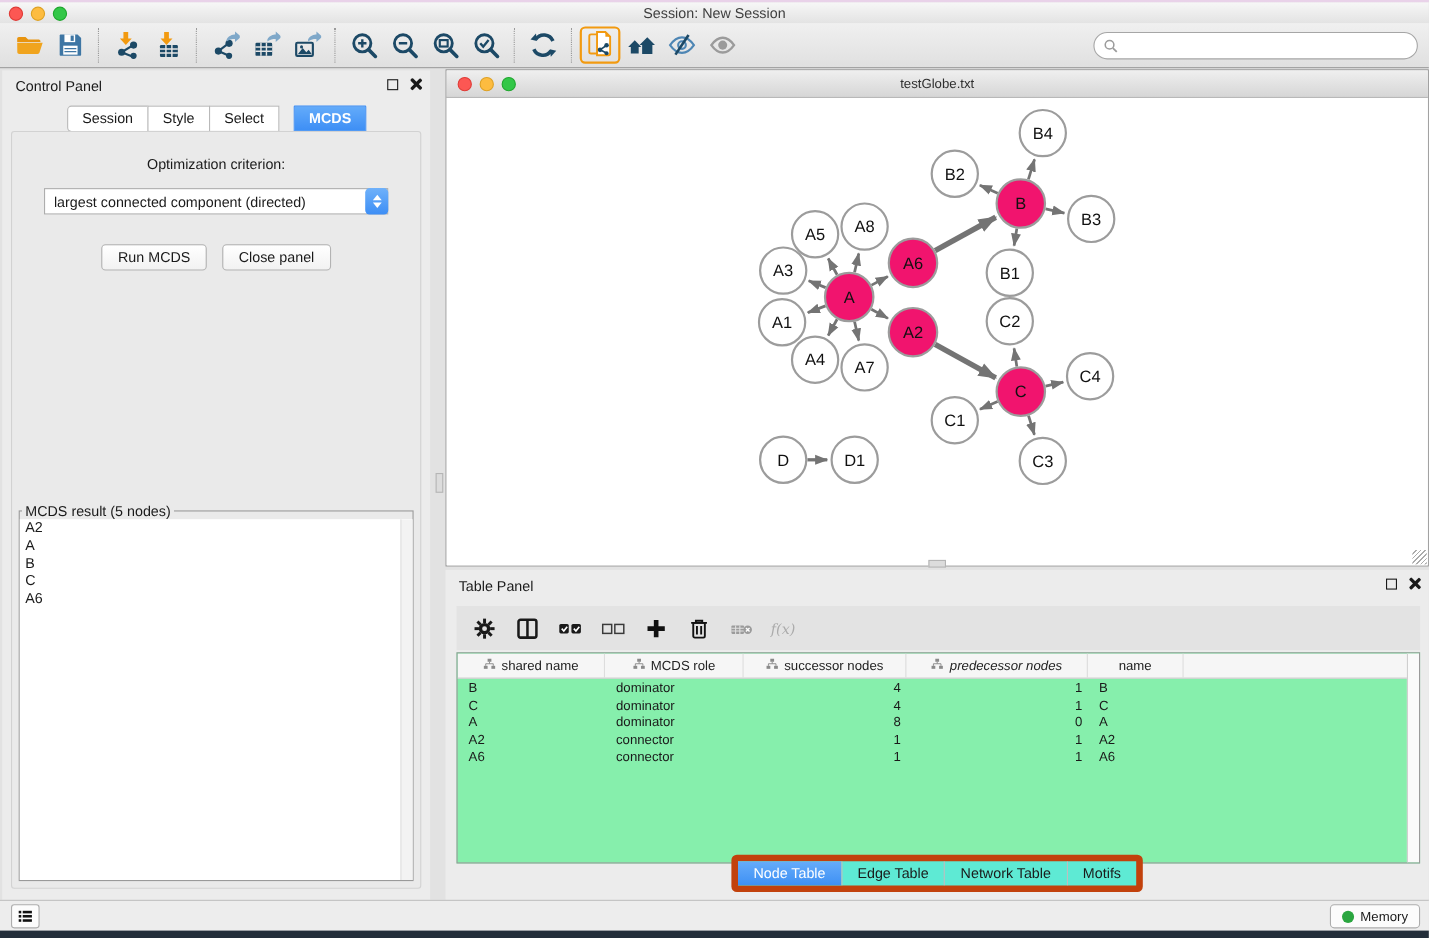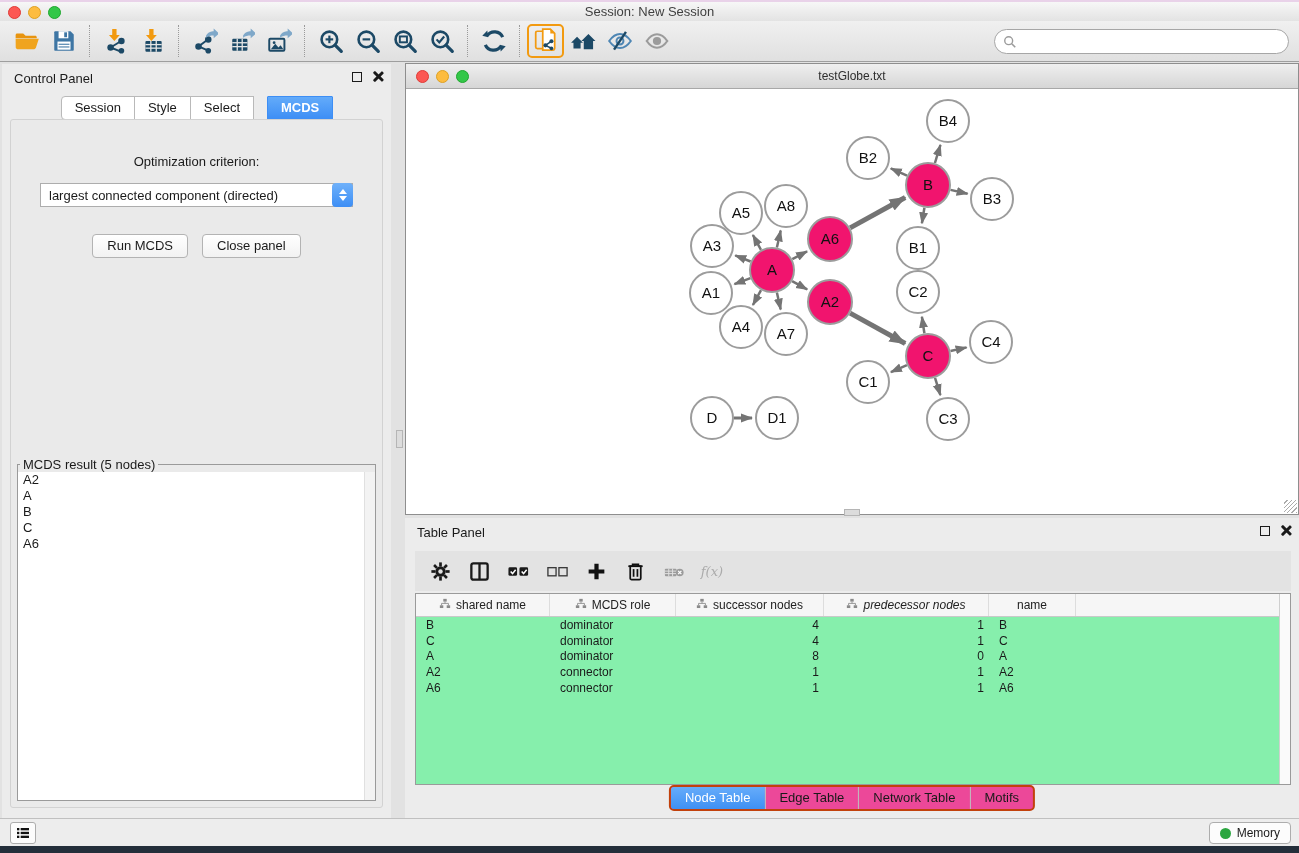--- a/index.html
+++ b/index.html
@@ -66,21 +66,21 @@
   }
   .cp-tab:first-child { border-radius:4px 0 0 4px; }
   .cp-tab.active {
     background:linear-gradient(#63ABFA,#3D8EF5); color:#fff; border:1px solid #3D8EF5;
     border-radius:1px; margin-left:14px; font-weight:bold;
   }
   .cp-content {
     position:absolute; left:8px; right:8px; top:55px; bottom:10px;
     background:#EAEAEA; border:1px solid #D2D2D2; border-radius:3px;
   }
-  .opt-label { text-align:center; margin-top:34px; font-size:13px; }
+  .opt-label { text-align:center; margin-top:22px; font-size:13px; }
   .dropdown {
     margin:14px auto 0; width:313px; height:24px; background:#fff;
     border:1px solid #ADADAD; border-radius:0; display:flex; align-items:center;
     position:relative;
   }
   .dropdown-value { font-size:13px; padding-left:8px; flex:1; white-space:nowrap; overflow:hidden; }
   .dropdown-stepper {
     width:21px; height:24px; margin:-1px; border-radius:4px;
     background:linear-gradient(#6FB1FA,#3D8EF5);
     display:flex; flex-direction:column; align-items:center; justify-content:center; gap:2px;
@@ -140,21 +140,21 @@
     font-size:12px; color:#222; border-right:1px solid #DDD; flex:none;
   }
   .tbl-hcell svg { width:12px; height:12px; }
   .tbl-hfill { flex:1; }
   .tbl-row { display:flex; height:15.8px; align-items:center; }
   .tbl-cell { font-size:12px; flex:none; white-space:nowrap; }
   .al { padding-left:10px; text-align:left; }
   .ar { padding-right:5px; text-align:right; }
   .tp-tabs {
     position:absolute; bottom:7px; left:50%; transform:translateX(-50%);
-    display:flex; border:2px solid #c2410c; border-radius:5px; overflow:hidden; background:#ec4899;
+    display:flex; border:6px solid #c2410c; border-radius:5px; overflow:hidden; background:#5eead4;
   }
   .tp-tab { font-size:13px; padding:3px 14px 4px; border-right:1px solid #BFBFBF; color:#1A1A1A; }
   .tp-tab:last-child { border-right:none; }
   .tp-tab.active { background:linear-gradient(#66ACFA,#3E90F4); color:#fff; }
 
   
   .statusbar {
     position:absolute; left:0; top:818px; width:1299px; height:28px;
     background:#EDEDED; border-top:1px solid #C0C0C0;
   }

